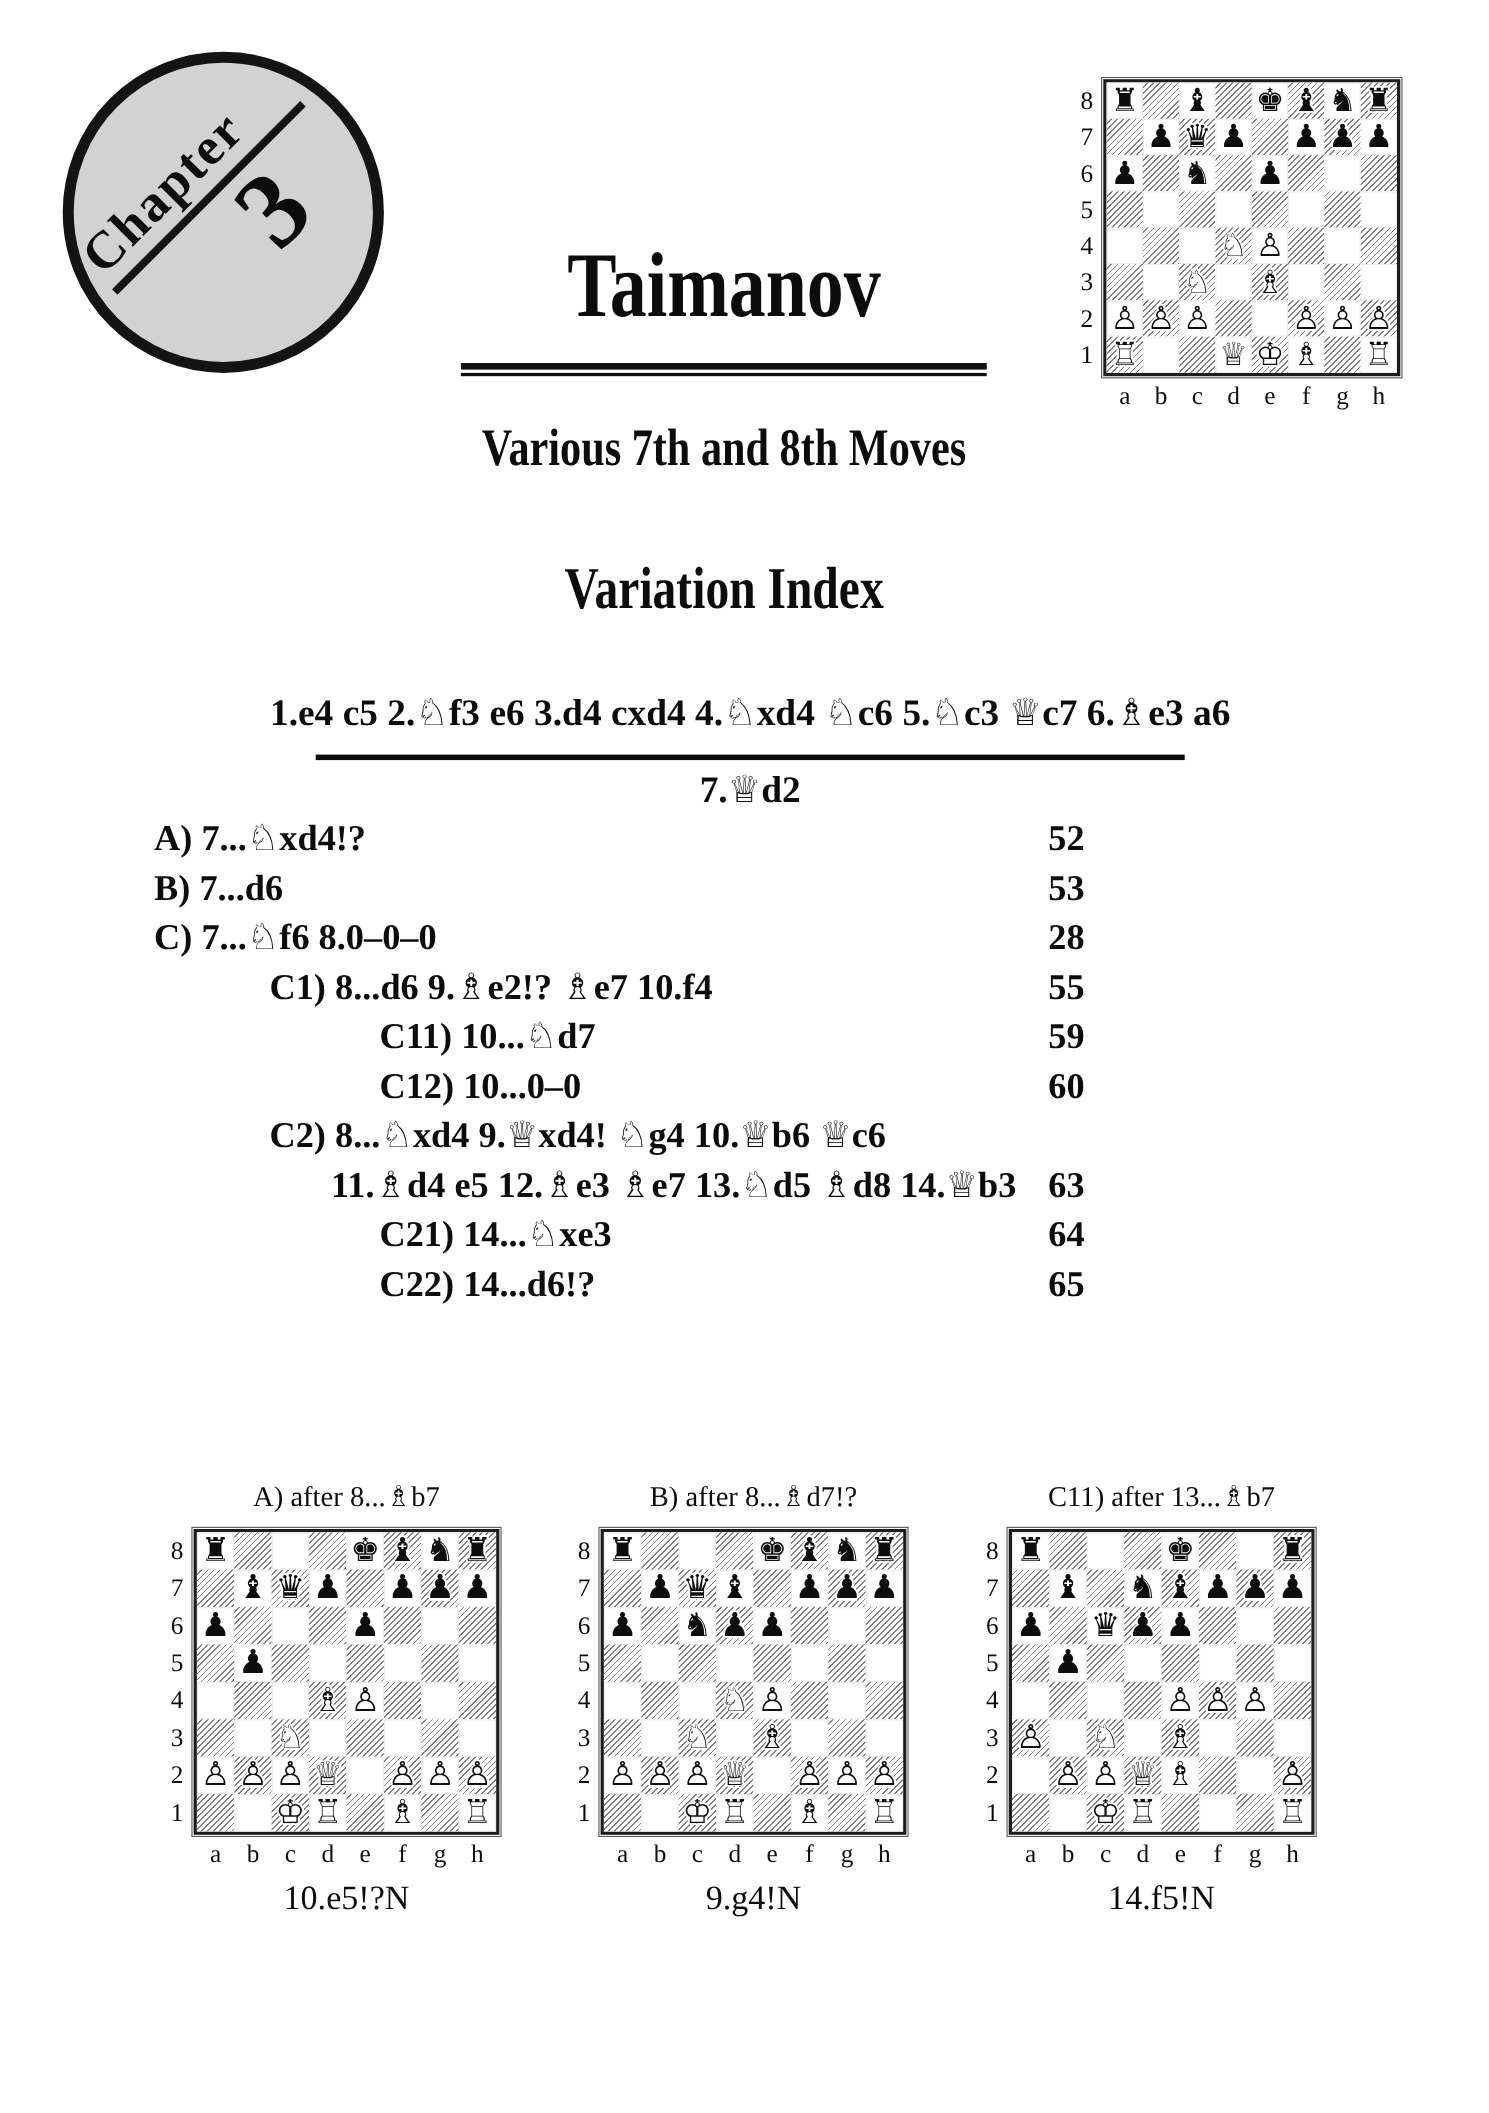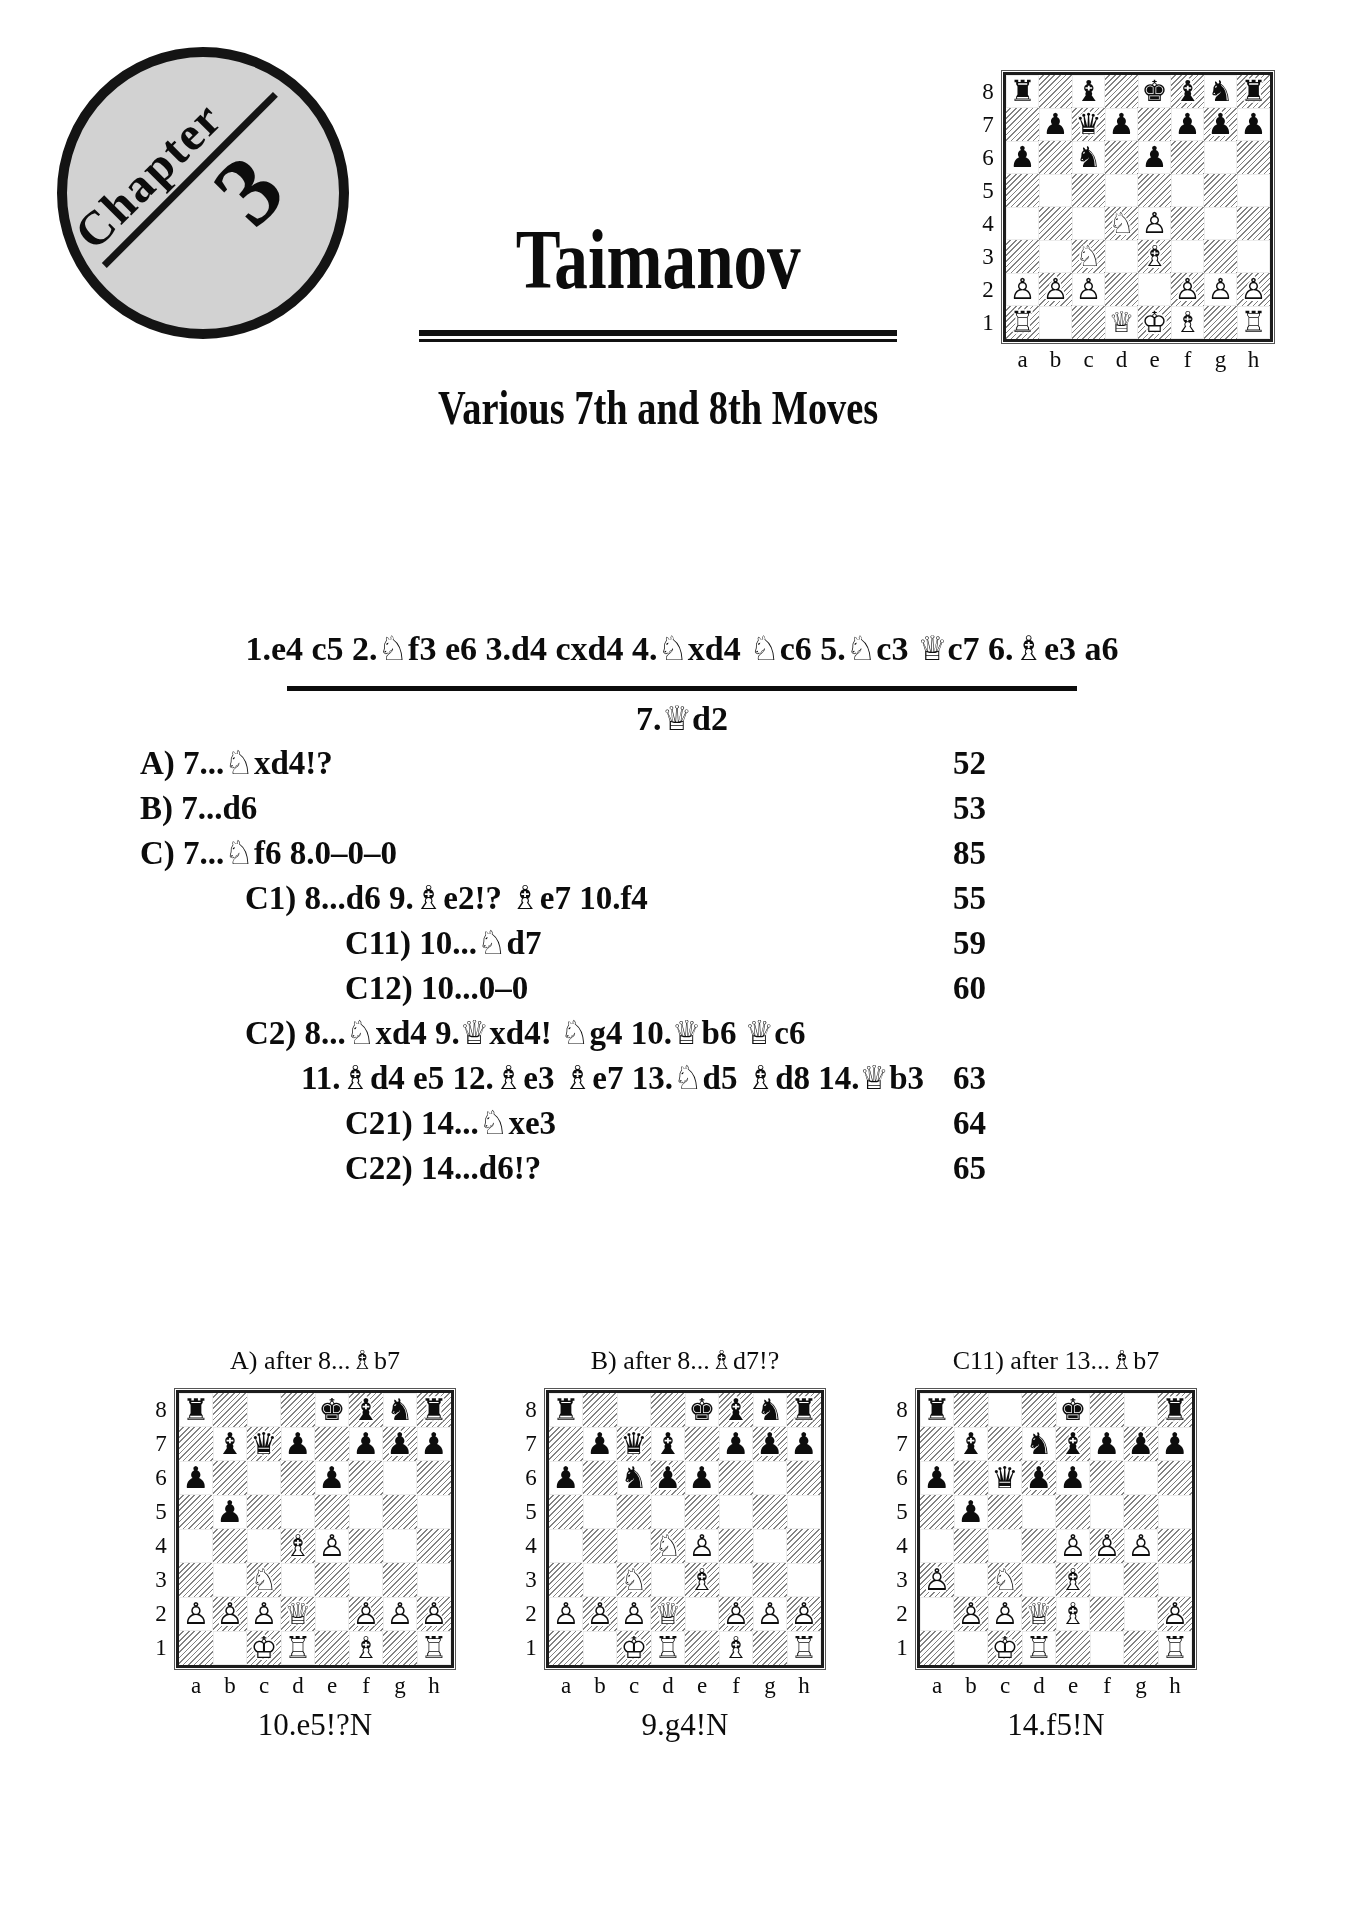--- a/index.html
+++ b/index.html
@@ -312,37 +312,38 @@
         <div>e</div>
         <div>f</div>
         <div>g</div>
         <div>h</div>
       </div>
   </div>
 
   <h1 class="abs" id="title"><span class="condense">Taimanov</span></h1>
   <div id="title-rule"></div>
   <h2 class="abs" id="subtitle"><span class="condense">Various 7th and 8th Moves</span></h2>
+  <h3 class="abs" id="var-heading"><span class="condense">Variation Index</span></h3>
 
   <div class="abs" id="mainline">1.e4 c5 2.♘f3 e6 3.d4 cxd4 4.♘xd4 ♘c6 5.♘c3 ♕c7 6.♗e3 a6</div>
   <div id="mainline-rule"></div>
   <div class="abs" id="mainline2">7.♕d2</div>
 
   <div id="variation-index">
       <div class="idx-row">
         <span class="idx-moves" style="padding-left: 140px;">A) 7...♘xd4!?</span>
         <span class="idx-page">52</span>
       </div>
       <div class="idx-row">
         <span class="idx-moves" style="padding-left: 140px;">B) 7...d6</span>
         <span class="idx-page">53</span>
       </div>
       <div class="idx-row">
         <span class="idx-moves" style="padding-left: 140px;">C) 7...♘f6 8.0–0–0</span>
-        <span class="idx-page">85</span>
+        <span class="idx-page">28</span>
       </div>
       <div class="idx-row">
         <span class="idx-moves" style="padding-left: 245px;">C1) 8...d6 9.♗e2!? ♗e7 10.f4</span>
         <span class="idx-page">55</span>
       </div>
       <div class="idx-row">
         <span class="idx-moves" style="padding-left: 345px;">C11) 10...♘d7</span>
         <span class="idx-page">59</span>
       </div>
       <div class="idx-row">

